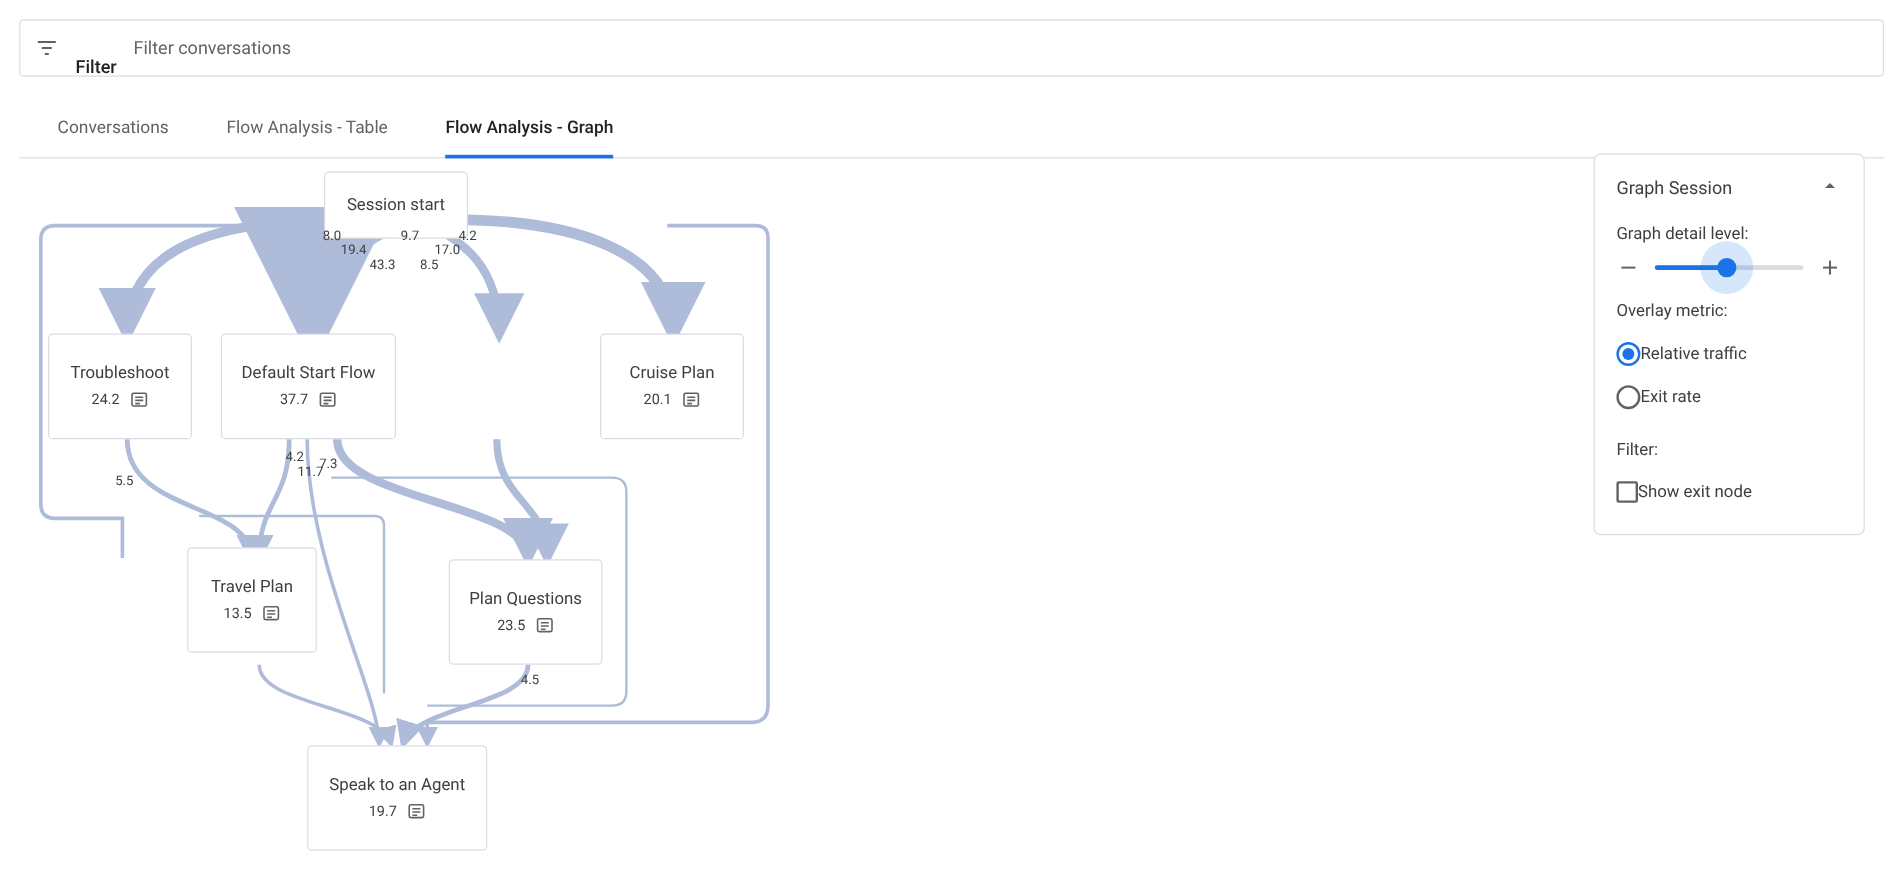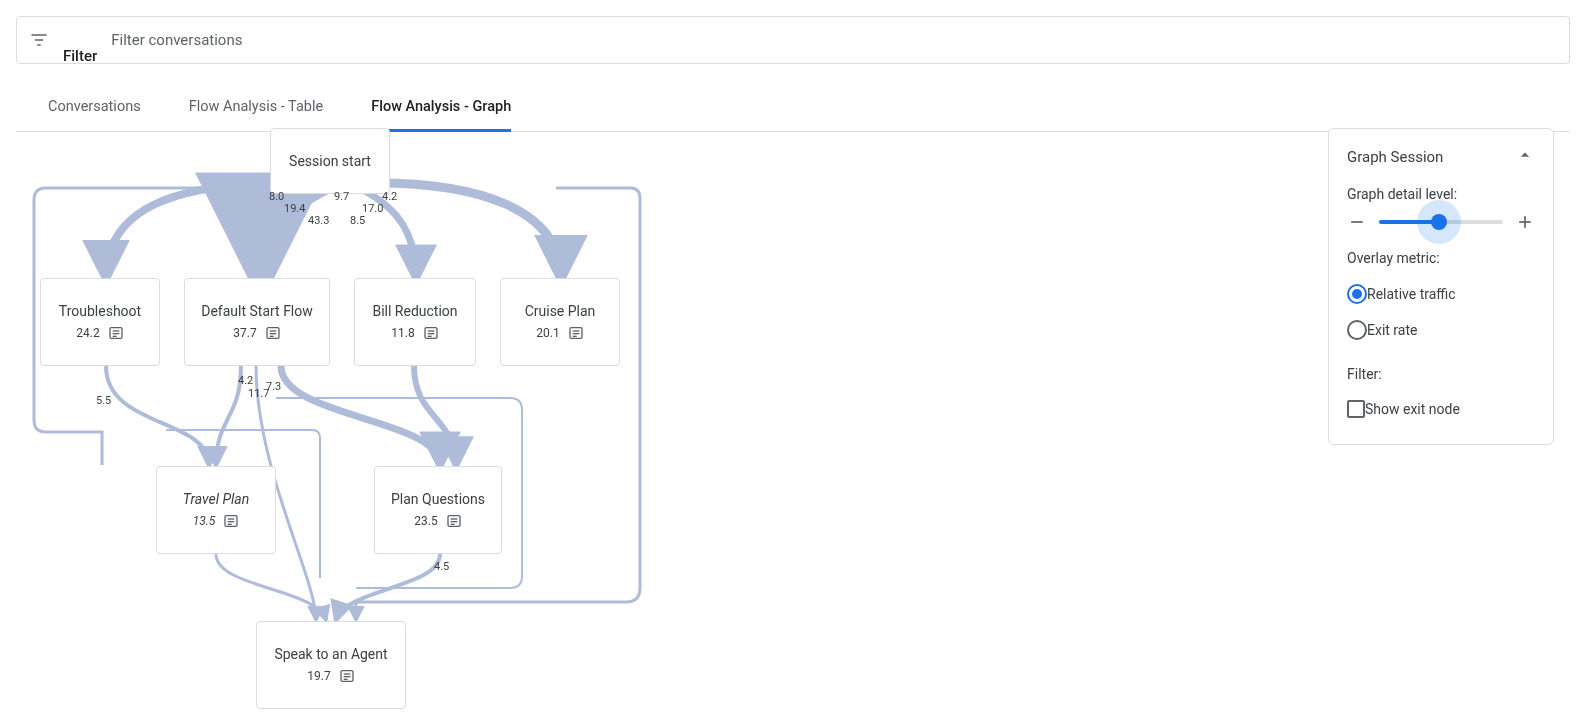--- a/index.html
+++ b/index.html
@@ -183,21 +183,21 @@
 
       <path d="M424 426 C424 460 330 460 320 492" fill="none" stroke="#aebcd9" stroke-width="4" marker-end="url(#arr)"></path>
 
       <path d="M200 426 C200 460 300 460 310 492" fill="none" stroke="#aebcd9" stroke-width="3" marker-end="url(#arr)"></path>
 
       <path d="M260 270 L494 270 Q506 270 506 282 L506 448 Q506 460 494 460 L340 460" fill="none" stroke="#aebcd9" stroke-width="2"></path>
 
       <path d="M150 302 L296 302 Q304 302 304 310 L304 450" fill="none" stroke="#aebcd9" stroke-width="2"></path>
     </svg>
 
-    <div class="node" style="left:254px; top:0px; width:120px; height:66px;">
+    <div class="node" style="left:254px; top:15px; width:120px; height:56px;">
       <span class="title">Session start</span>
     </div>
 
     <div class="node" style="left:24px; top:150px; width:120px; height:88px;">
       <span class="title">Troubleshoot</span>
       <div class="metric-row">
         <span class="metric">24.2</span>
         <span class="node-icon">
           <svg width="16" height="16" viewBox="0 0 24 24" fill="none" stroke="#5f6368" stroke-width="2">
               <rect x="3" y="4" width="18" height="16" rx="2"></rect>
@@ -217,51 +217,37 @@
           <svg width="16" height="16" viewBox="0 0 24 24" fill="none" stroke="#5f6368" stroke-width="2">
               <rect x="3" y="4" width="18" height="16" rx="2"></rect>
               <line x1="7" y1="9" x2="17" y2="9"></line>
               <line x1="7" y1="13" x2="17" y2="13"></line>
               <line x1="7" y1="17" x2="13" y2="17"></line>
             </svg>
         </span>
       </div>
     </div>
 
-    <div class="node" style="left:338px; top:150px; width:122px; height:88px;">
-      <span class="title">Bill Reduction</span>
-      <div class="metric-row">
-        <span class="metric">11.8</span>
-        <span class="node-icon">
-          <svg width="16" height="16" viewBox="0 0 24 24" fill="none" stroke="#5f6368" stroke-width="2">
-              <rect x="3" y="4" width="18" height="16" rx="2"></rect>
-              <line x1="7" y1="9" x2="17" y2="9"></line>
-              <line x1="7" y1="13" x2="17" y2="13"></line>
-              <line x1="7" y1="17" x2="13" y2="17"></line>
-            </svg>
-        </span>
-      </div>
-    </div>
 
     <div class="node" style="left:484px; top:150px; width:120px; height:88px;">
       <span class="title">Cruise Plan</span>
       <div class="metric-row">
         <span class="metric">20.1</span>
         <span class="node-icon">
           <svg width="16" height="16" viewBox="0 0 24 24" fill="none" stroke="#5f6368" stroke-width="2">
               <rect x="3" y="4" width="18" height="16" rx="2"></rect>
               <line x1="7" y1="9" x2="17" y2="9"></line>
               <line x1="7" y1="13" x2="17" y2="13"></line>
               <line x1="7" y1="17" x2="13" y2="17"></line>
             </svg>
         </span>
       </div>
     </div>
 
-    <div class="node" style="left:140px; top:338px; width:120px; height:88px;font-style:italic;">
+    <div class="node" style="left:140px; top:328px; width:108px; height:88px;">
       <span class="title">Travel Plan</span>
       <div class="metric-row">
         <span class="metric">13.5</span>
         <span class="node-icon">
           <svg width="16" height="16" viewBox="0 0 24 24" fill="none" stroke="#5f6368" stroke-width="2">
               <rect x="3" y="4" width="18" height="16" rx="2"></rect>
               <line x1="7" y1="9" x2="17" y2="9"></line>
               <line x1="7" y1="13" x2="17" y2="13"></line>
               <line x1="7" y1="17" x2="13" y2="17"></line>
             </svg>

